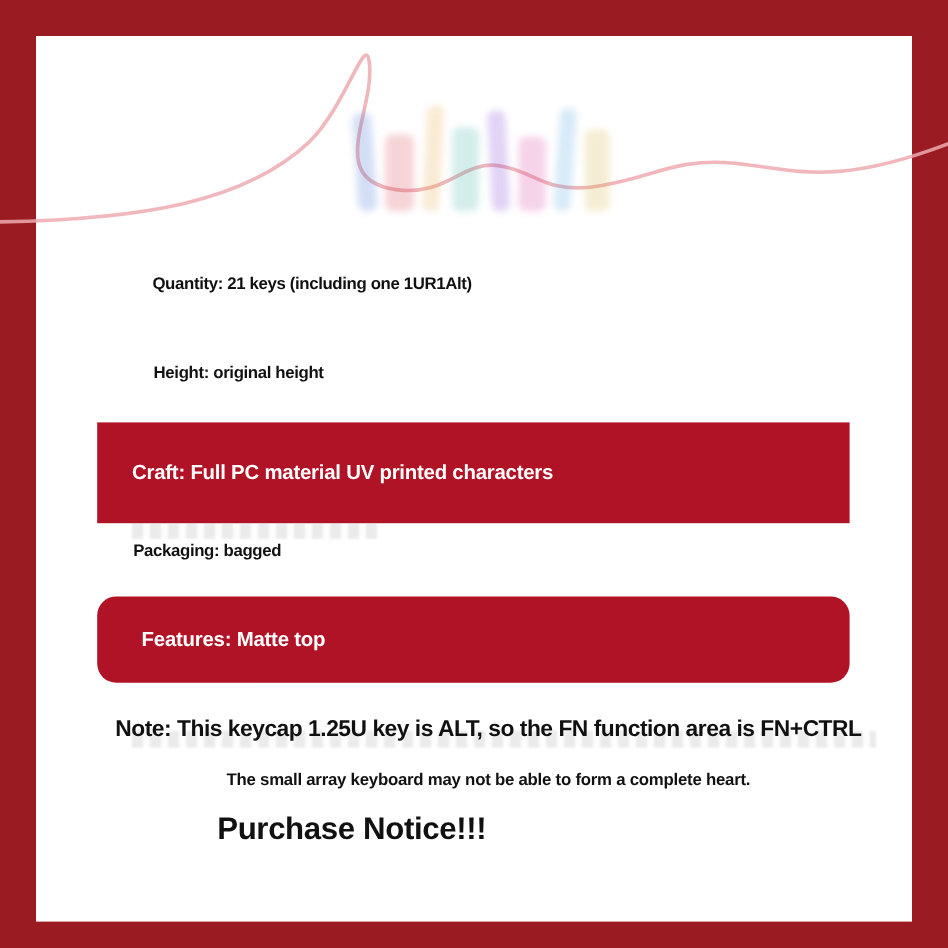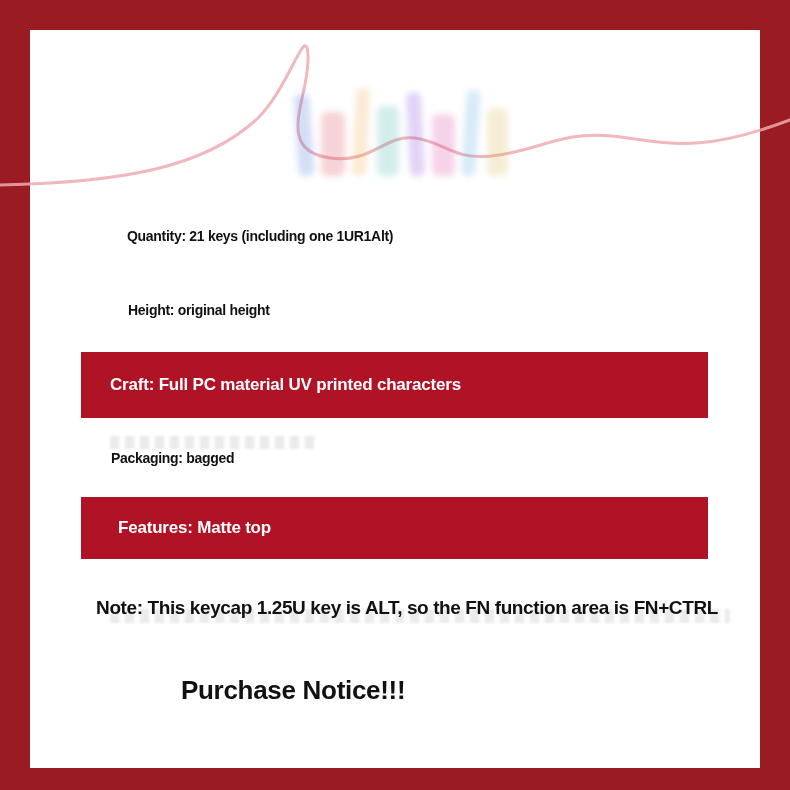--- a/index.html
+++ b/index.html
@@ -56,22 +56,22 @@
   .spec-height    { left:128px; top:302px; }
   .spec-packaging { left:111px; top:450px; }
 
   .banner {
     position:absolute; left:81px; width:627px;
     background:var(--banner); color:var(--banner-text);
     display:flex; align-items:center;
     font-weight:bold; font-size:17px; letter-spacing:-0.2px;
     z-index:2; box-sizing:border-box;
   }
-  .banner-craft    { top:352px; height:66px; padding-left:29px; }
-  .banner-features { top:497px; height:62px; padding-left:37px; }
+  .banner-craft    { top:352px; height:84px; padding-left:29px; }
+  .banner-features { top:497px; height:72px; padding-left:37px;border-radius:16px; }
 
   .ghost {
     position:absolute; z-index:2; filter:blur(1px); opacity:0.45;
     background:repeating-linear-gradient(90deg,
       rgba(130,130,140,0.35) 0 9px, rgba(130,130,140,0.04) 9px 15px);
     pointer-events:none;
   }
   .ghost-1 { left:110px; top:436px; width:205px; height:13px; }
   .ghost-2 { left:110px; top:609px; width:620px; height:14px; }
 
@@ -130,16 +130,17 @@
   <div class="spec spec-packaging">Packaging: bagged</div>
 
   <div class="banner banner-features">
     <span>Features: Matte top</span>
   </div>
 
   <div class="ghost ghost-2"></div>
 
   <div class="note">Note: This keycap 1.25U key is ALT, so the FN function area is FN+CTRL</div>
 
+  <div class="subnote">The small array keyboard may not be able to form a complete heart.</div>
 
   <div class="purchase">Purchase Notice!!!</div>
 
 </div>
 
 </body></html>

